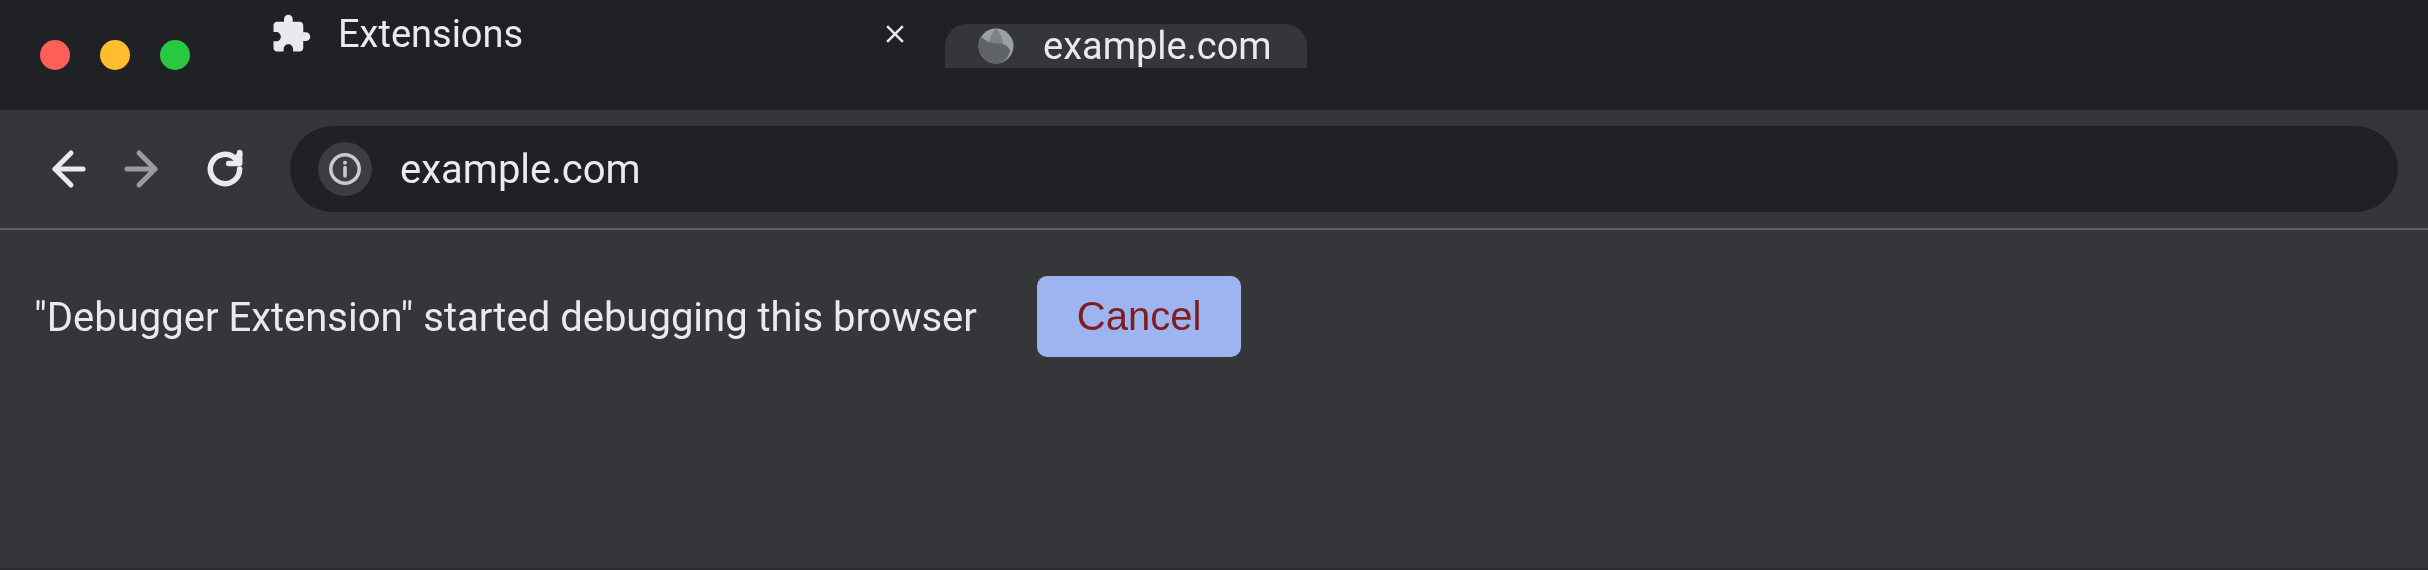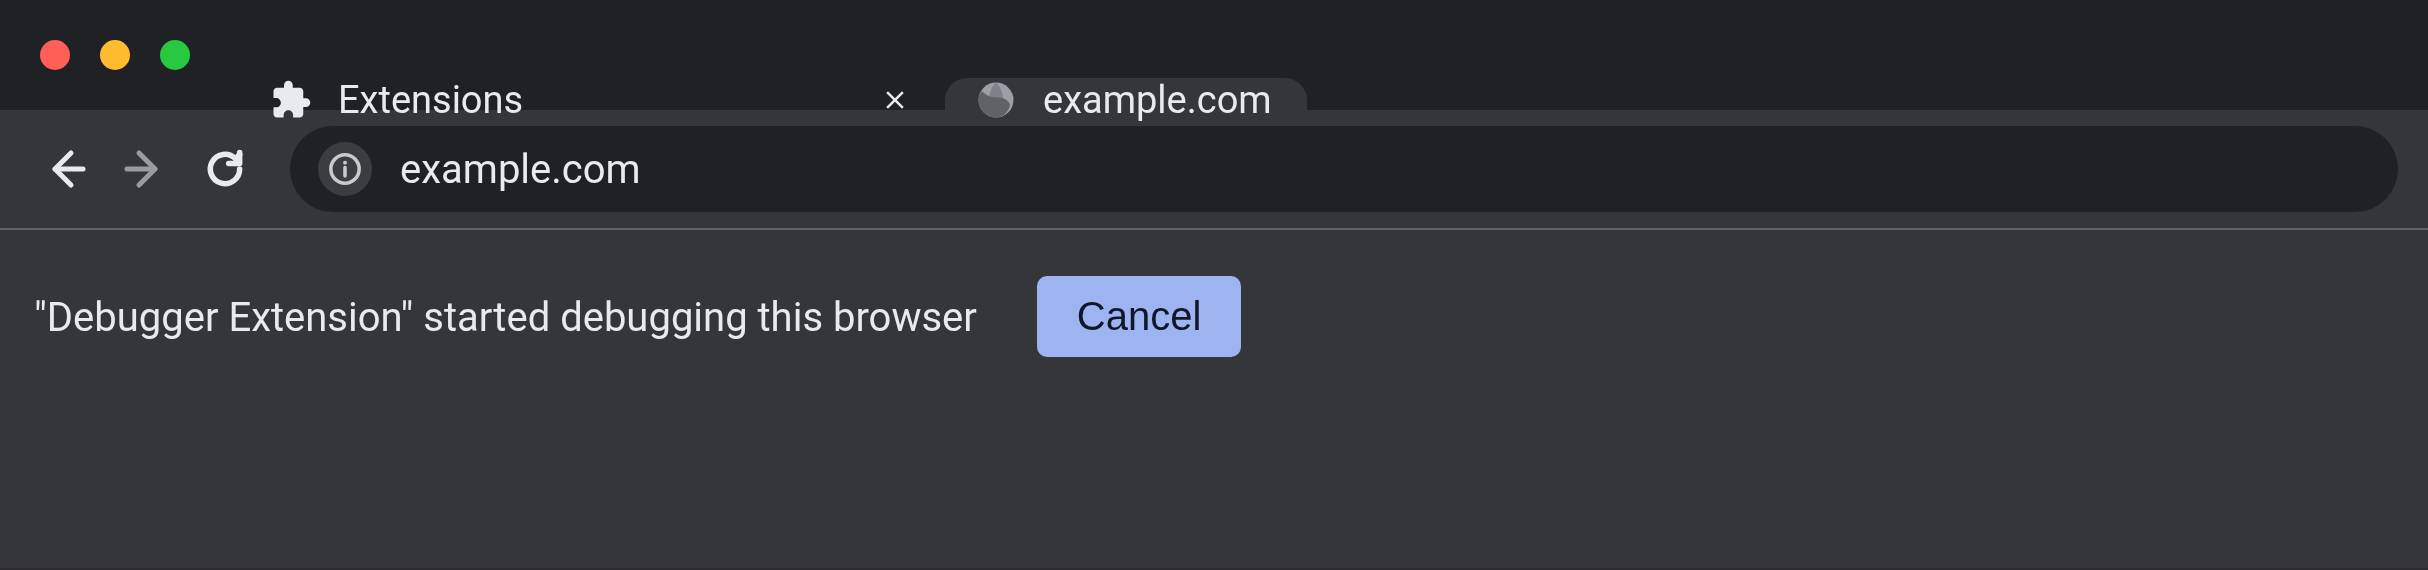--- a/index.html
+++ b/index.html
@@ -28,21 +28,21 @@
   }
   .traffic-light {
     width: 30px; height: 30px; border-radius: 50%;
   }
   .tl-close  { background: #ff5f57; }
   .tl-min    { background: #febc2e; }
   .tl-zoom   { background: #28c840; }
 
   .tabs {
     display: flex;
-    align-items: flex-end;
+    align-items: flex-start;
     height: 100%;
     margin-left: 55px;
     margin-top: 24px;
   }
   .tab {
     display: flex;
     align-items: center;
     color: #e8eaed;
     font-size: 38px;
     position: relative;
@@ -119,21 +119,21 @@
     padding-left: 34px;
     gap: 60px;
   }
   .infobar-msg {
     font-size: 40px;
     color: #e8eaed;
     line-height: 80px;
   }
   .infobar-cancel {
     background: #9db4f0;
-    color: #0f172a;
+    color: #7f1d1d;
     font-size: 40px;
     font-weight: 500;
     border: none;
     border-radius: 10px;
     padding: 18px 40px;
     cursor: pointer;
     margin-top: -2px;
   }
 </style>
 </head>

